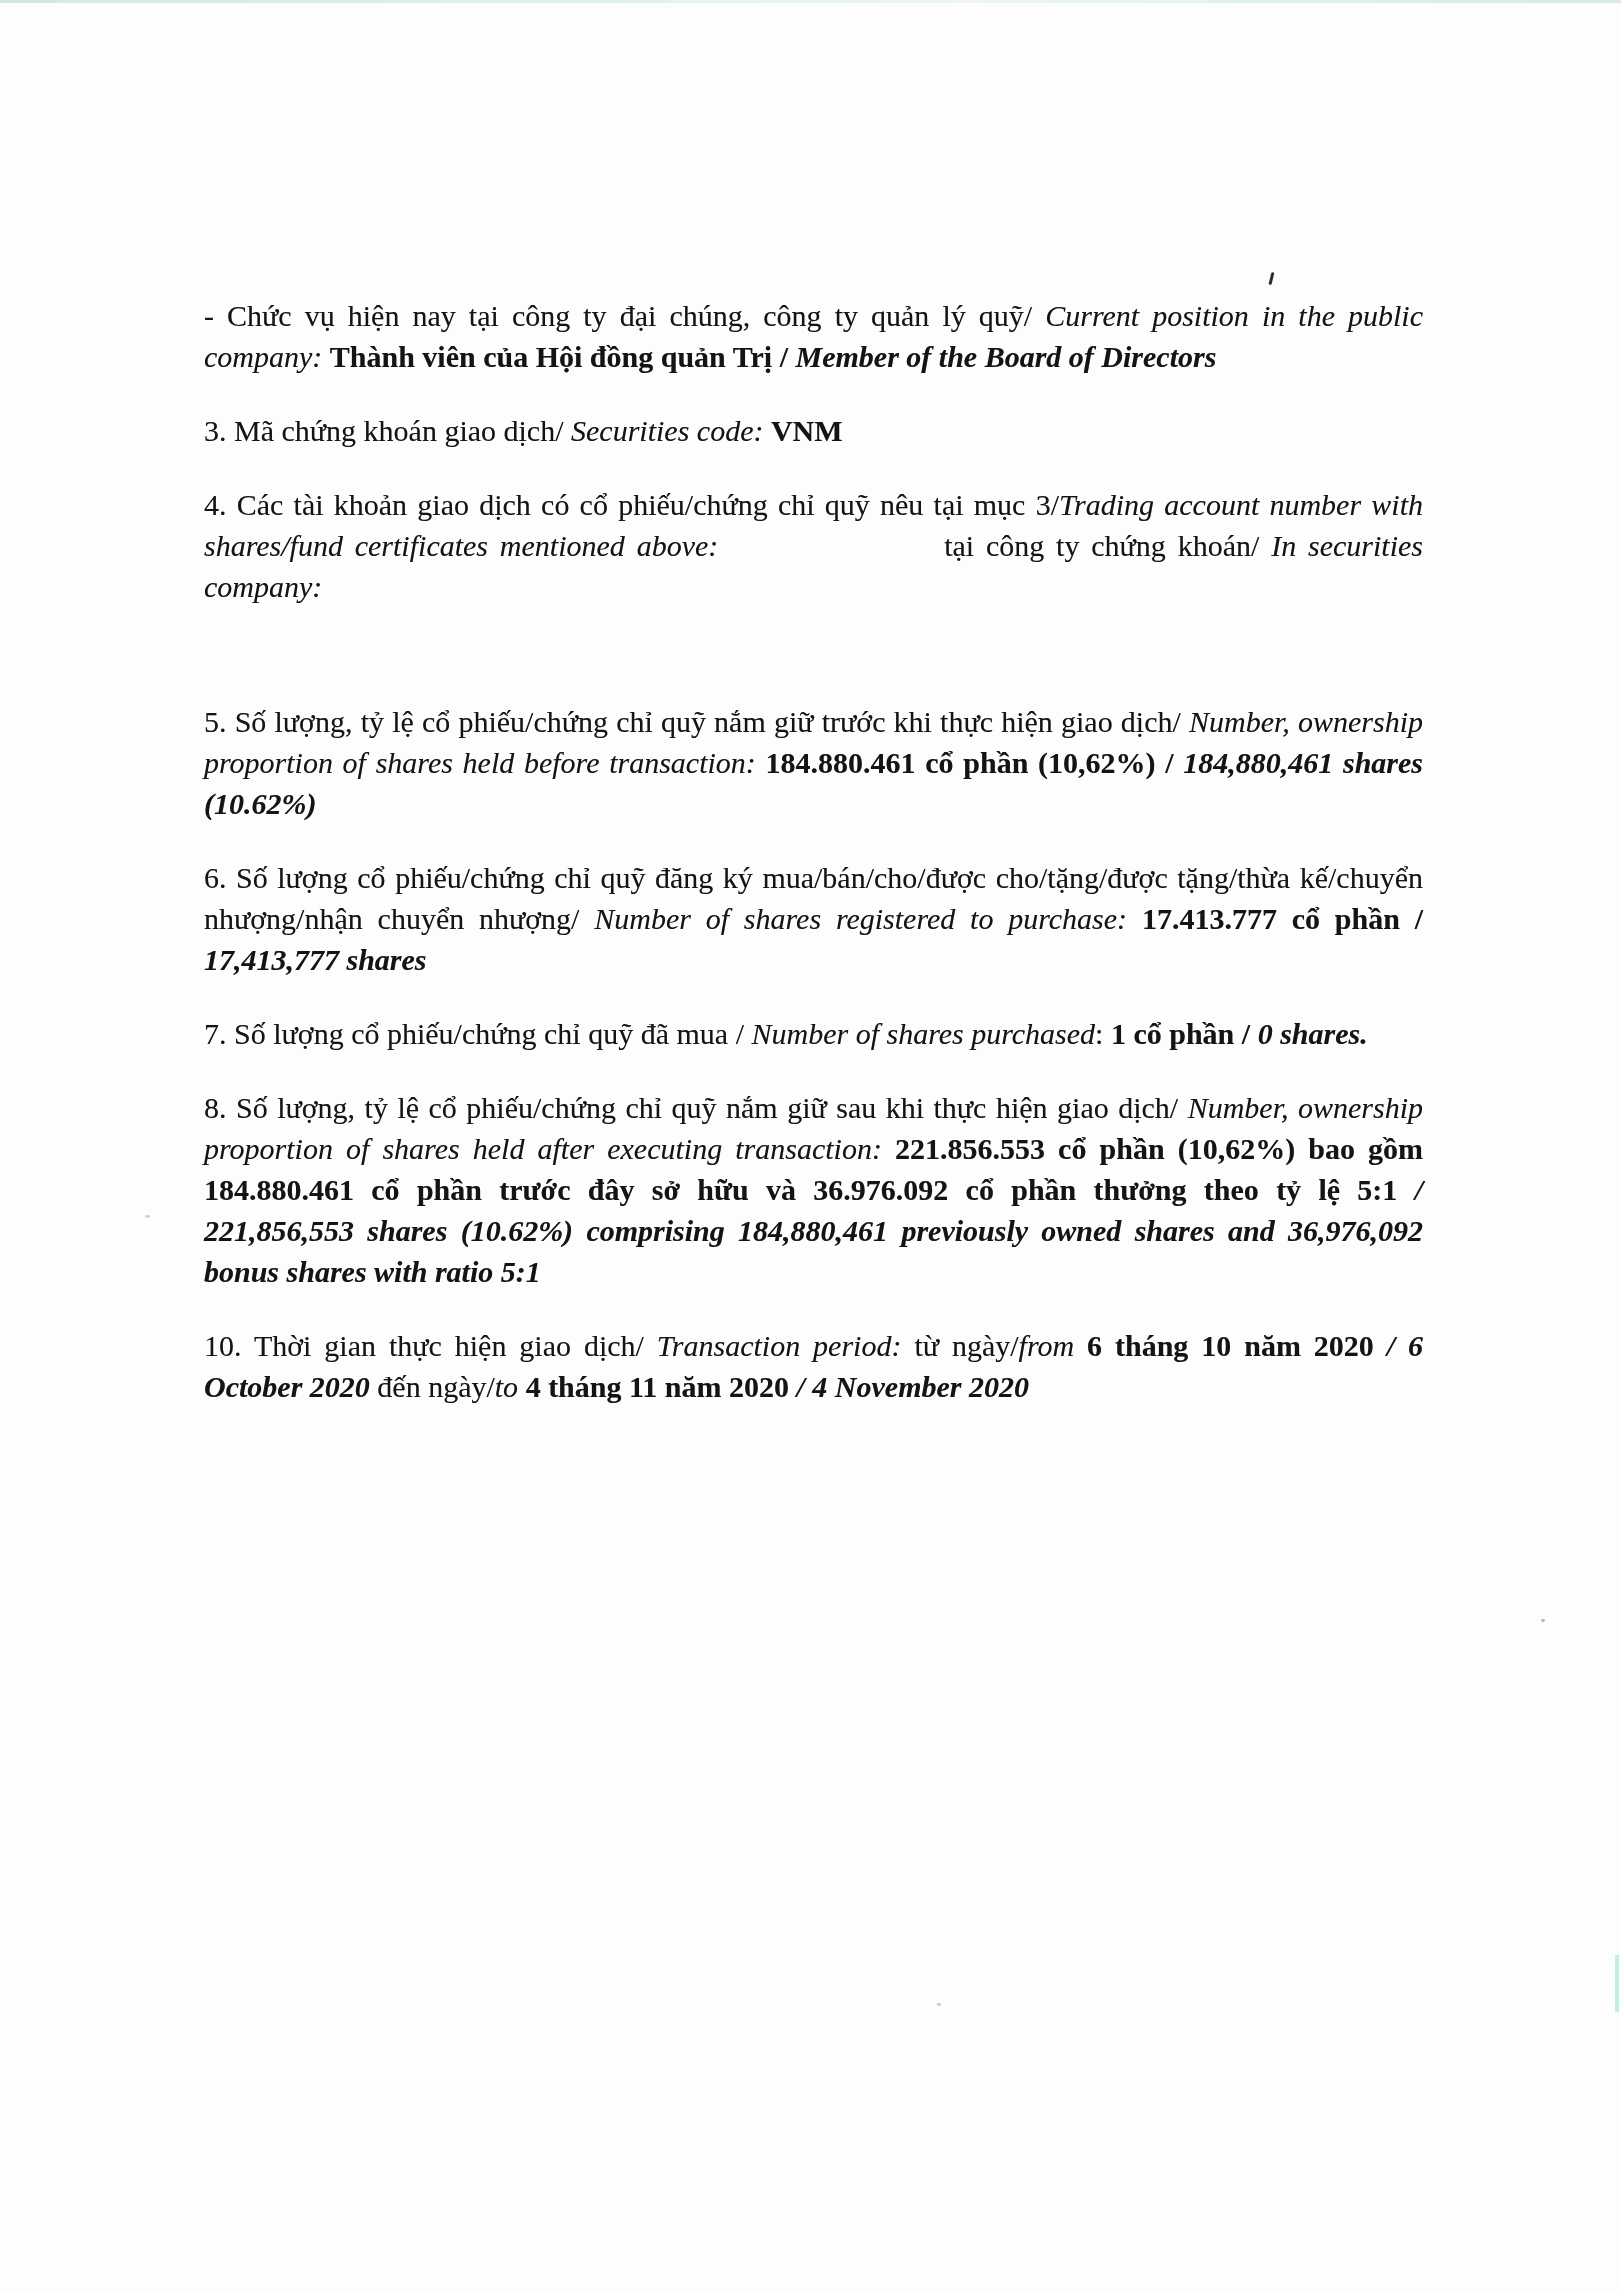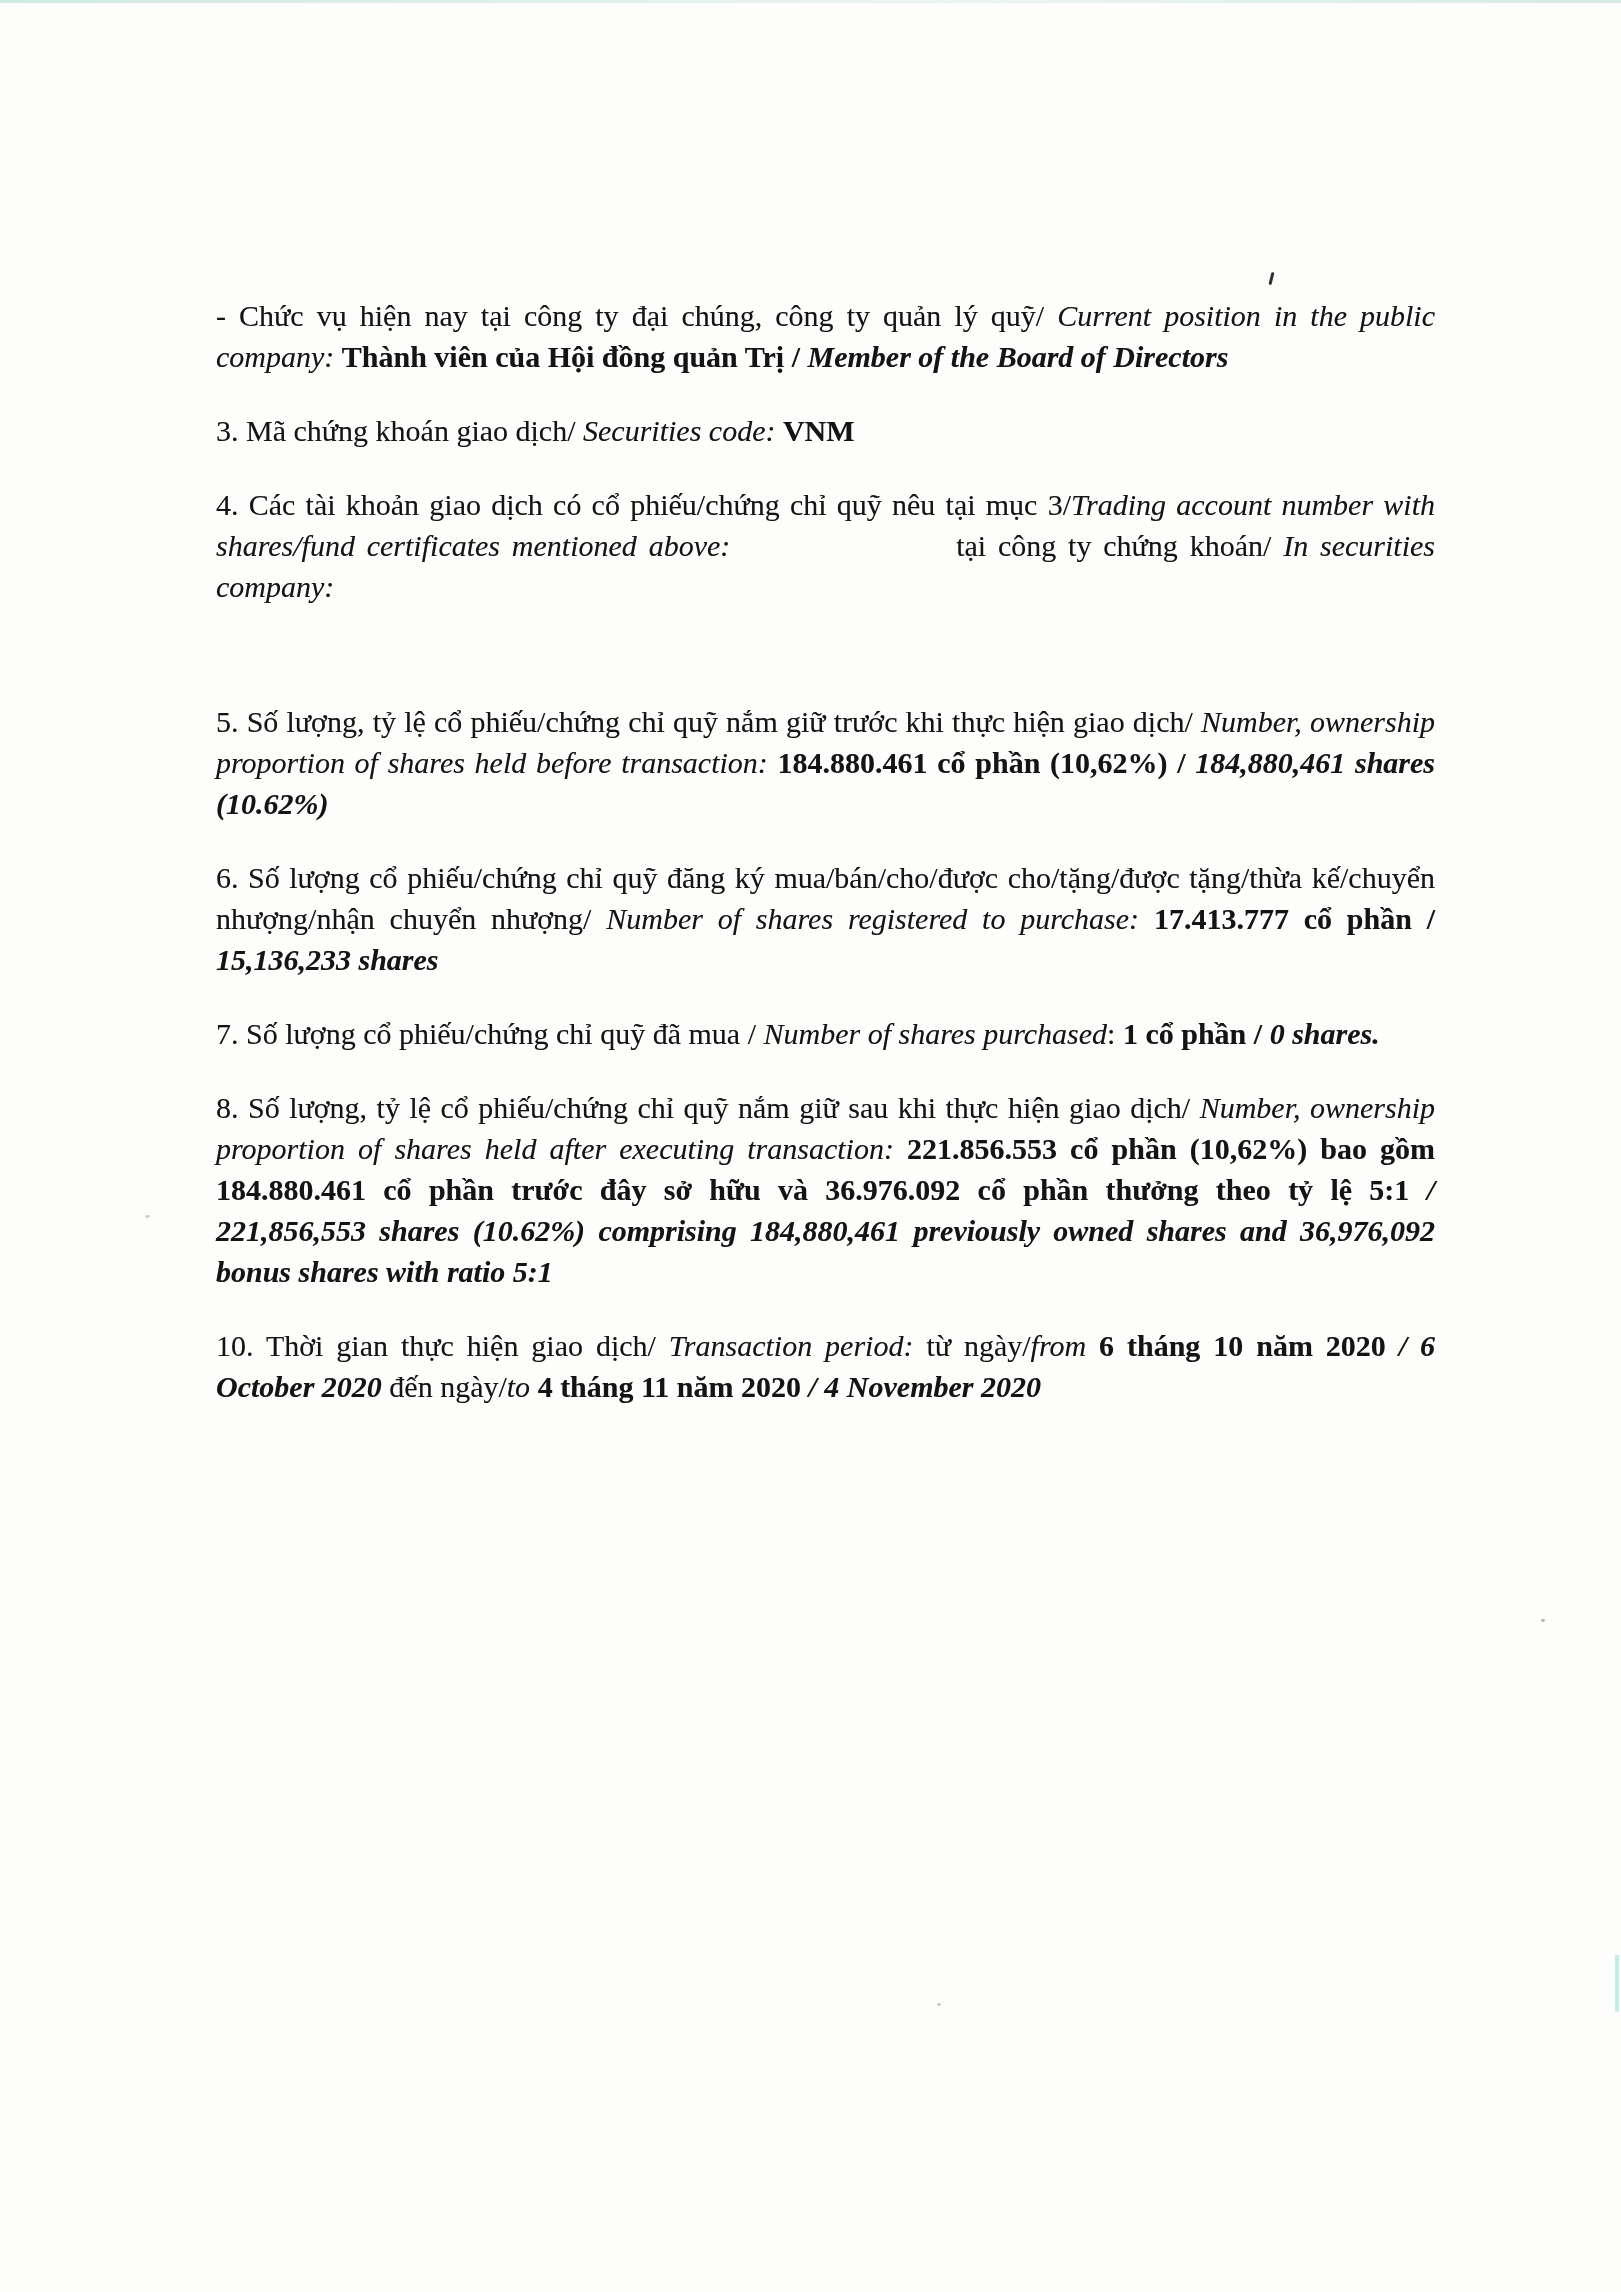--- a/index.html
+++ b/index.html
@@ -24,21 +24,21 @@
     position: absolute;
     top: 0; left: 0; right: 0;
     height: 2.9px;
     background: linear-gradient(to right,
       rgba(170, 218, 205, 0.55),
       rgba(205, 232, 222, 0.35) 60%,
       rgba(170, 218, 205, 0.5));
   }
   .doc-body {
     position: absolute;
-    left: 216px;
+    left: 204px;
     top: 295px;
     width: 1219px;
     color: #141414;
     font-size: 30px;
     line-height: 41px;
     text-align: justify;
     text-shadow: 0 0 0.6px rgba(20, 20, 20, 0.35);
   }
   .para {
     margin: 0 0 33px 0;
@@ -97,21 +97,21 @@
 <body>
 
 <div class="page">
   <div class="top-scan-edge"></div>
   <div class="stray-tick"></div>
   <div class="doc-body">
       <p class="para"><span class="seg s-regular">- Chức vụ hiện nay tại công ty đại chúng, công ty quản lý quỹ/ </span><span class="seg s-italic">Current position in the public company: </span><span class="seg s-bold">Thành viên của Hội đồng quản Trị / </span><span class="seg s-bold-italic">Member of the Board of Directors</span></p>
       <p class="para"><span class="seg s-regular">3. Mã chứng khoán giao dịch/ </span><span class="seg s-italic">Securities code: </span><span class="seg s-bold">VNM</span></p>
       <p class="para extra-after"><span class="seg s-regular">4. Các tài khoản giao dịch có cổ phiếu/chứng chỉ quỹ nêu tại mục 3/</span><span class="seg s-italic">Trading account number with shares/fund certificates mentioned above: </span><span class="gap" style="width: 214px;"></span><span class="seg s-regular">tại công ty chứng khoán/ </span><span class="seg s-italic">In securities company:</span></p>
       <p class="para"><span class="seg s-regular">5. Số lượng, tỷ lệ cổ phiếu/chứng chỉ quỹ nắm giữ trước khi thực hiện giao dịch/ </span><span class="seg s-italic">Number, ownership proportion of shares held before transaction: </span><span class="seg s-bold">184.880.461 cổ phần (10,62%) / </span><span class="seg s-bold-italic">184,880,461 shares (10.62%)</span></p>
-      <p class="para"><span class="seg s-regular">6. Số lượng cổ phiếu/chứng chỉ quỹ đăng ký mua/bán/cho/được cho/tặng/được tặng/thừa kế/chuyển nhượng/nhận chuyển nhượng/ </span><span class="seg s-italic">Number of shares registered to purchase: </span><span class="seg s-bold">17.413.777 cổ phần / </span><span class="seg s-bold-italic">15,136,233 shares</span></p>
+      <p class="para"><span class="seg s-regular">6. Số lượng cổ phiếu/chứng chỉ quỹ đăng ký mua/bán/cho/được cho/tặng/được tặng/thừa kế/chuyển nhượng/nhận chuyển nhượng/ </span><span class="seg s-italic">Number of shares registered to purchase: </span><span class="seg s-bold">17.413.777 cổ phần / </span><span class="seg s-bold-italic">17,413,777 shares</span></p>
       <p class="para"><span class="seg s-regular">7. Số lượng cổ phiếu/chứng chỉ quỹ đã mua / </span><span class="seg s-italic">Number of shares purchased</span><span class="seg s-regular">: </span><span class="seg s-bold">1 cổ phần / </span><span class="seg s-bold-italic">0 shares.</span></p>
       <p class="para"><span class="seg s-regular">8. Số lượng, tỷ lệ cổ phiếu/chứng chỉ quỹ nắm giữ sau khi thực hiện giao dịch/ </span><span class="seg s-italic">Number, ownership proportion of shares held after executing transaction: </span><span class="seg s-bold">221.856.553 cổ phần (10,62%) bao gồm 184.880.461 cổ phần trước đây sở hữu và 36.976.092 cổ phần thưởng theo tỷ lệ 5:1 </span><span class="seg s-bold-italic">/ 221,856,553 shares (10.62%) comprising 184,880,461 previously owned shares and 36,976,092 bonus shares with ratio 5:1</span></p>
       <p class="para"><span class="seg s-regular">10. Thời gian thực hiện giao dịch/ </span><span class="seg s-italic">Transaction period: </span><span class="seg s-regular">từ ngày/</span><span class="seg s-italic">from </span><span class="seg s-bold">6 tháng 10 năm 2020 </span><span class="seg s-bold-italic">/ 6 October 2020 </span><span class="seg s-regular">đến ngày/</span><span class="seg s-italic">to </span><span class="seg s-bold">4 tháng 11 năm 2020 </span><span class="seg s-bold-italic">/ 4 November 2020</span></p>
     </div>
   <div class="speck speck-1"></div>
   <div class="speck speck-2"></div>
   <div class="speck speck-3"></div>
   <div class="cyan-sliver"></div>
 </div>
 

